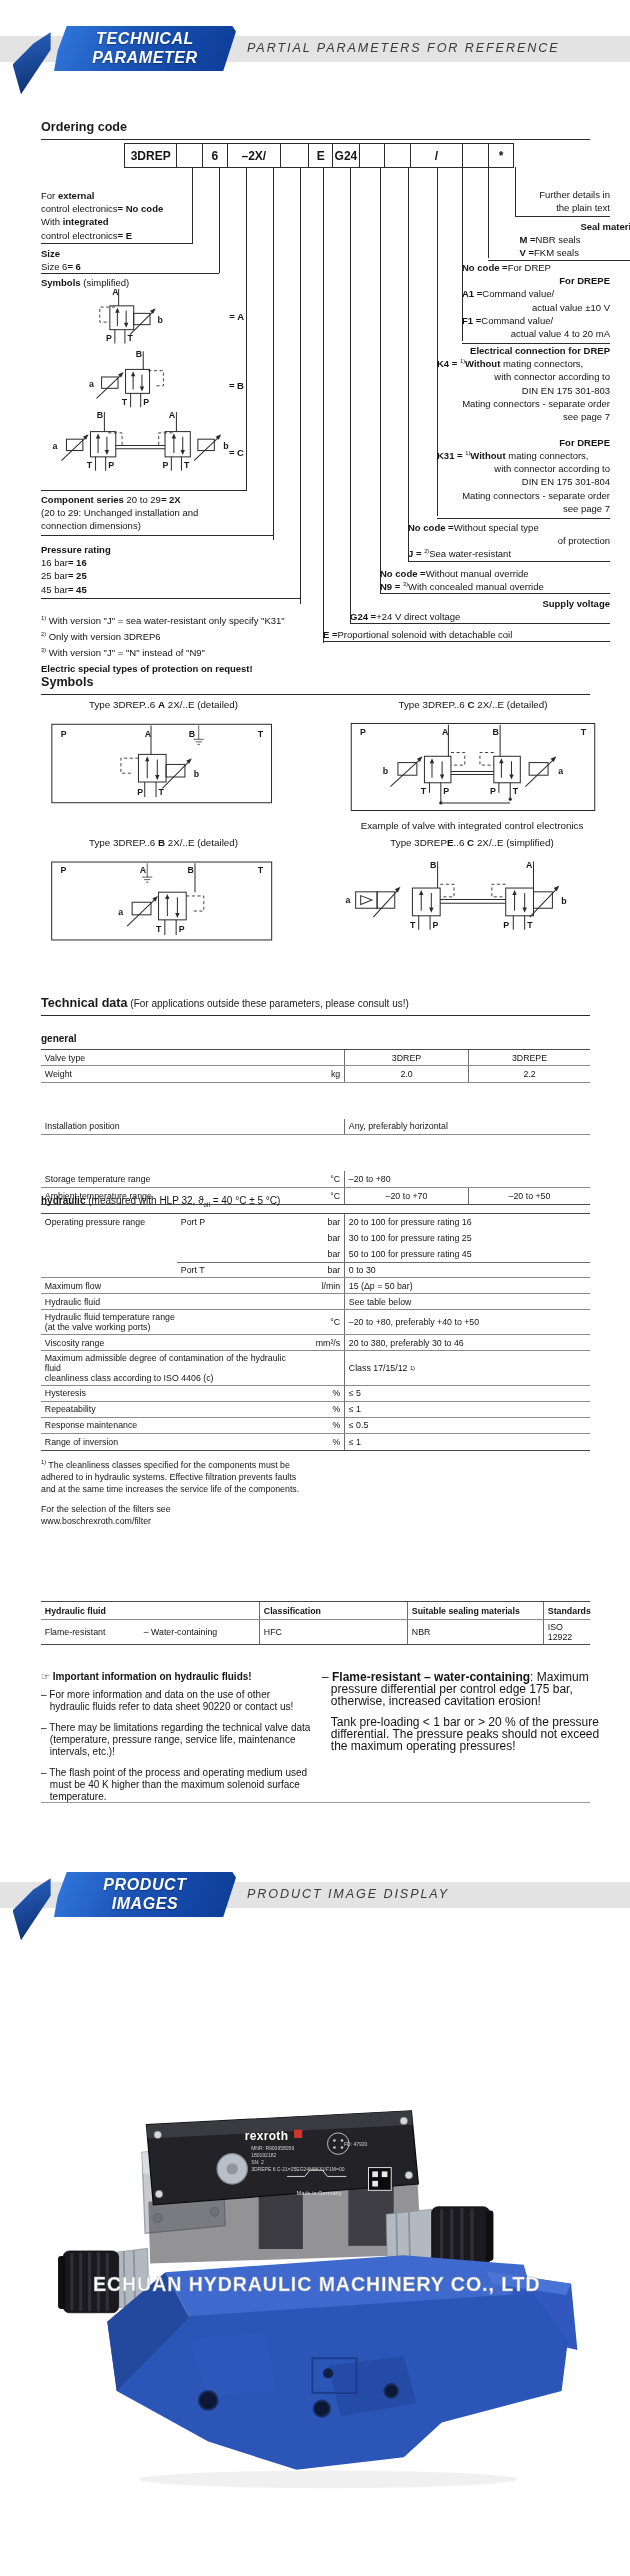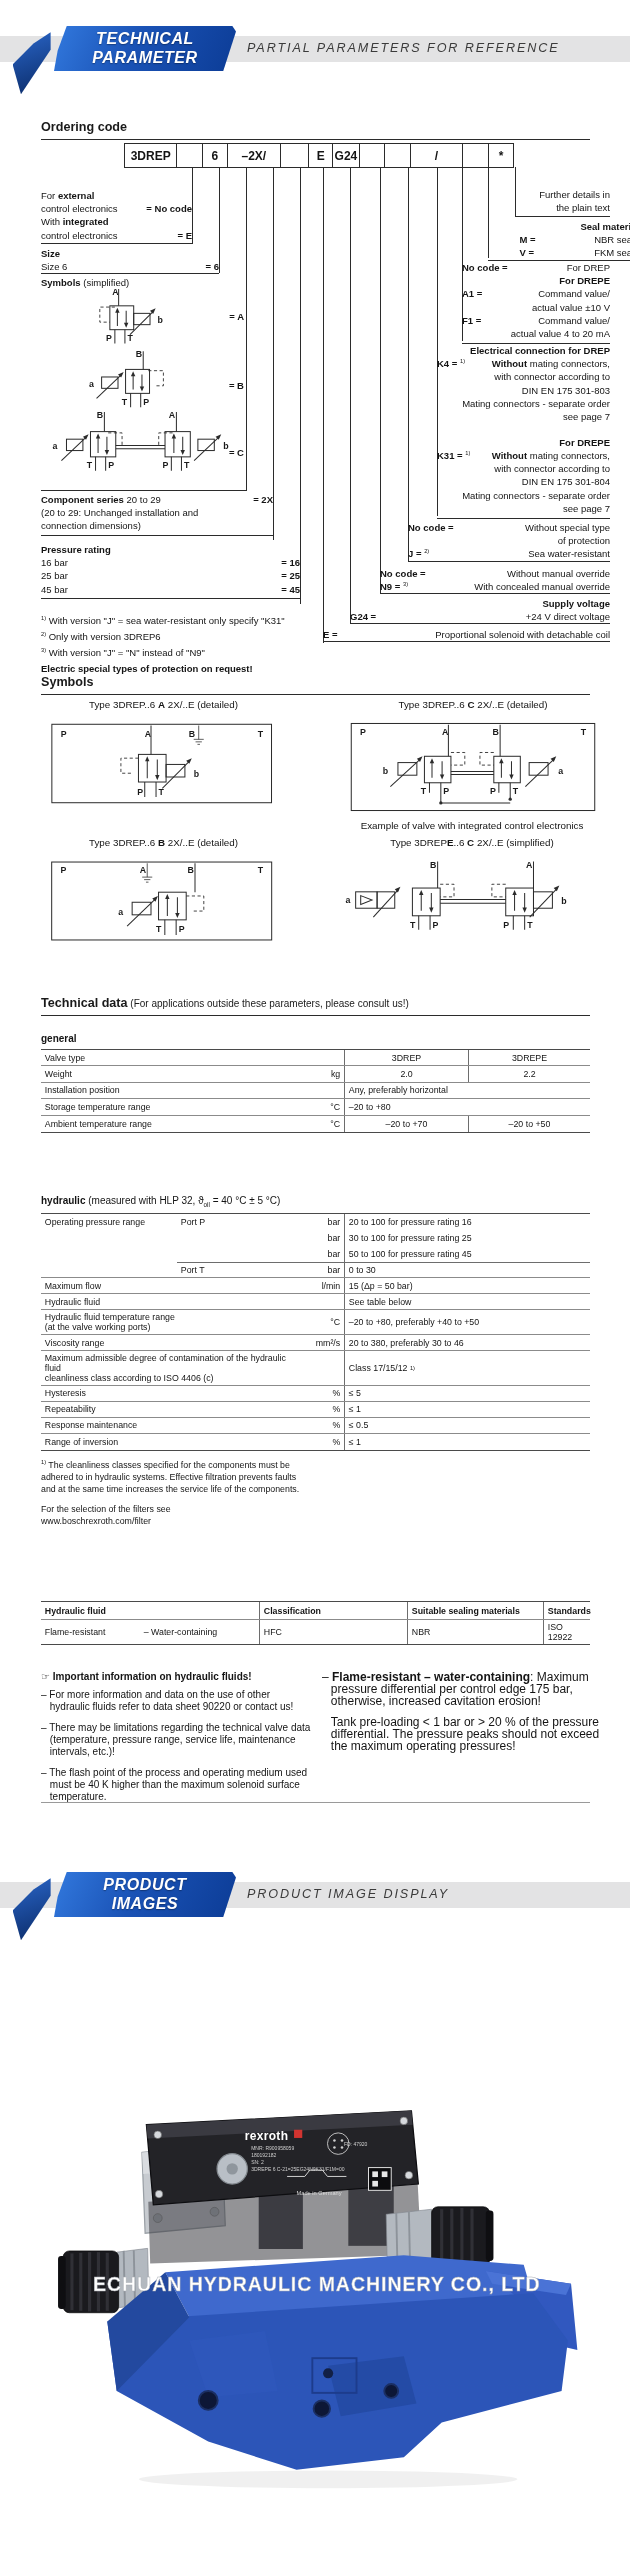--- a/index.html
+++ b/index.html
@@ -26,36 +26,36 @@
   .hd .nrm{font-weight:400;}
   .rule{position:absolute;height:1.3px;background:#2b2b2b;}
   .thin{height:0.6px;background:#9a9a9a;}
   
   .boxrow{position:absolute;left:125px;top:143px;display:flex;}
   .cell{box-sizing:border-box;border:1.3px solid #2b2b2b;margin-left:-1.3px;height:25px;background:#fff;
       display:flex;align-items:center;justify-content:center;font-weight:700;font-size:12px;}
   .vl{position:absolute;width:1.3px;background:#2b2b2b;}
   .grp{position:absolute;font-size:9.5px;line-height:13.2px;color:#141414;}
   .bb{border-bottom:1.3px solid #2b2b2b;}
-  .row{display:flex;justify-content:space-between;}
+  .row{display:flex;justify-content:flex-start;}
   .rgt{text-align:right;}
   
   svg text{font-family:"Liberation Sans",sans-serif;font-size:14px;font-weight:700;fill:#1a1a1a;}
   svg .ln{stroke:#2b2b2b;stroke-width:1.6;fill:none;}
   svg .lt{stroke:#2b2b2b;stroke-width:1.2;fill:none;}
   svg .dsh{stroke:#2b2b2b;stroke-width:1.4;fill:none;stroke-dasharray:5 4;}
   svg .ah{fill:#2b2b2b;stroke:none;}
   .symtitle{position:absolute;text-align:center;font-size:9.8px;}
   
   .tbl{position:absolute;left:41px;width:549px;border-top:1.3px solid #4a4a4a;border-bottom:1.3px solid #4a4a4a;}
   .tr{display:grid;border-bottom:0.9px solid #8b8b8b;align-items:center;font-size:8.8px;box-sizing:border-box;}
   .tr:last-child{border-bottom:none;}
   .tr>div{padding:1.9px 3.8px;box-sizing:border-box;}
   .gen{grid-template-columns:265px 38px 124px 122px;min-height:16.4px;}
-  .genm{grid-template-columns:265px 38px 246px;min-height:16.4px;}
+  .genm{grid-template-columns:265px 38px 246px;min-height:16.4px;margin-top:36px;}
   .hyd{grid-template-columns:136px 126px 41px 246px;min-height:16px;}
   .hydm{grid-template-columns:262px 41px 246px;min-height:16px;}
   .fl{grid-template-columns:218px 148px 136px 47px;min-height:18.3px;}
   .u{text-align:right;}
   .vd{border-left:0.9px solid #6d6d6d;align-self:stretch;display:flex;align-items:center;}
   .vdc{border-left:0.9px solid #6d6d6d;align-self:stretch;display:flex;align-items:center;justify-content:center;}
   .nb{border-bottom:none;}
   .tt{border-top:0.9px solid #6d6d6d;align-self:stretch;display:flex;align-items:center;}
   .note{position:absolute;font-size:8.8px;line-height:12px;}
   .dash{padding-left:8.8px;text-indent:-8.8px;margin:0 0 8.8px 0;}

